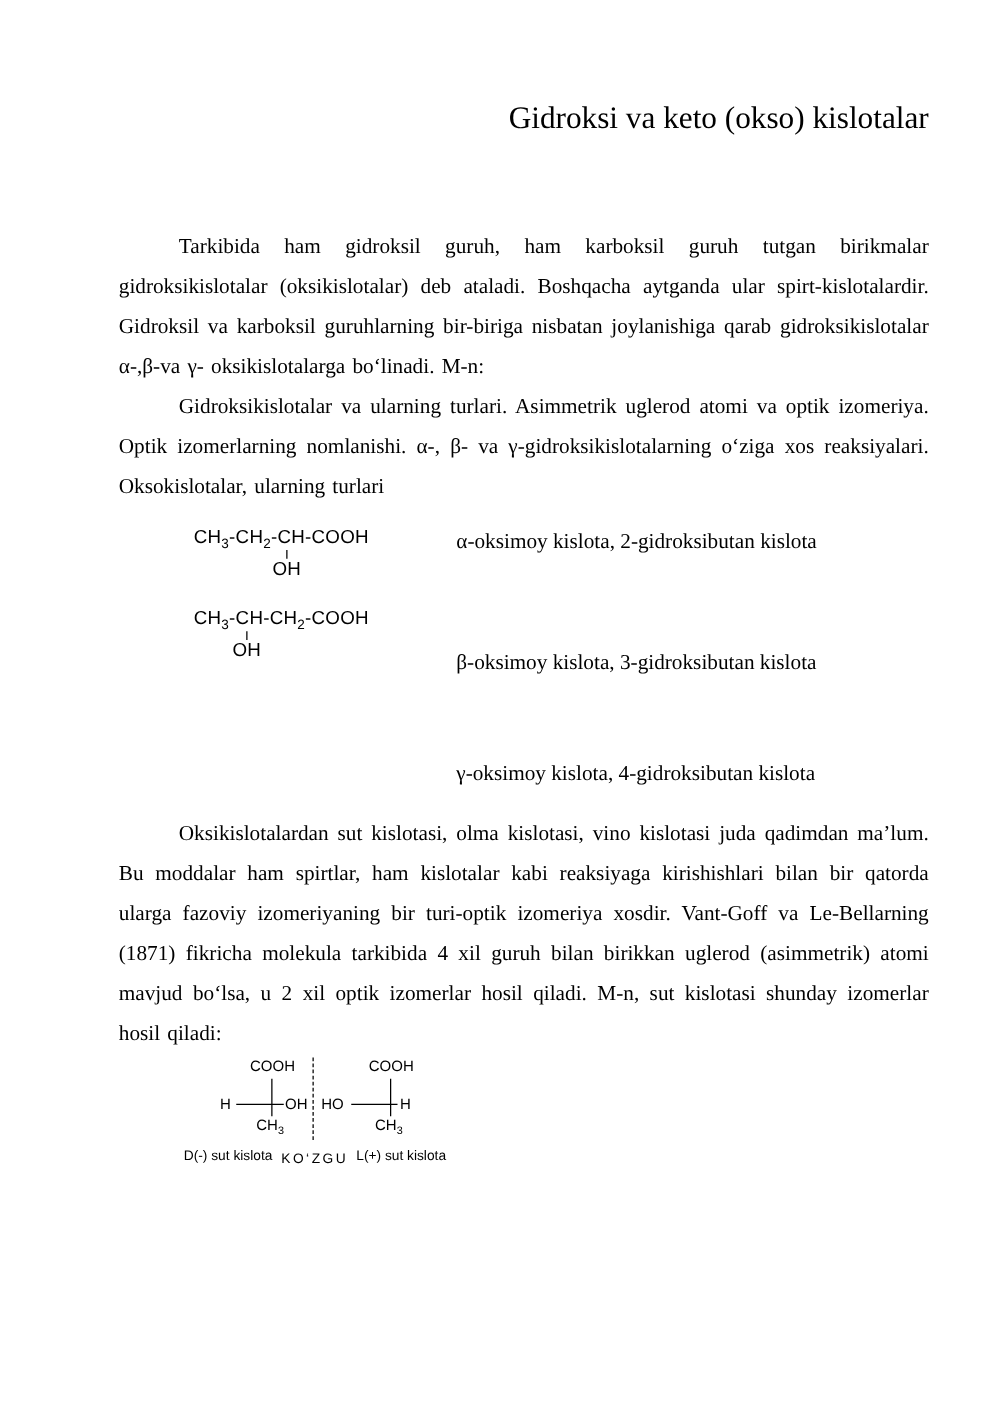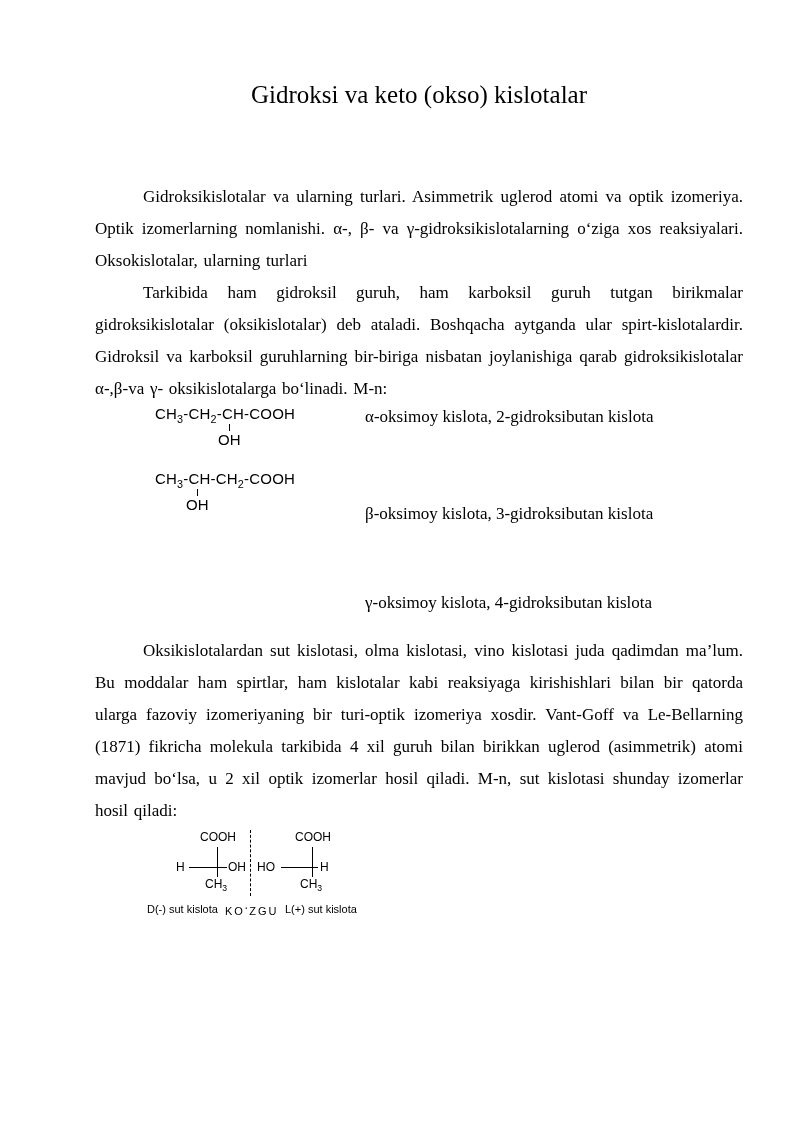--- a/index.html
+++ b/index.html
@@ -10,33 +10,33 @@
     font-family: "Liberation Serif", serif;
     color: #000;
   }
   .page {
     position: absolute; inset: 0;
     padding: 78px 57px 0 95px;
     background: #fff;
   }
   .title {
     font-size: 25px; font-weight: 400;
-    text-align: center; line-height: 33px;
+    text-align: right; line-height: 33px;
     margin-bottom: 70px;
   }
   p.body {
     font-size: 17px; line-height: 32px;
     text-align: justify; text-indent: 48px;
     word-spacing: 1.5px;
   }
   p.indent-lg { text-indent: 64px; }
   p.closing { margin-top: 13px; }
 
   
-  .formula-section { position: relative; height: 230px; }
+  .formula-section { position: relative; height: 230px; margin-top: 16px; }
   .chem {
     position: absolute;
     font-family: "Liberation Sans", sans-serif;
     font-size: 15px; letter-spacing: 0.2px; line-height: 17px;
   }
   .chem sub { font-size: 0.72em; }
   .bond { position: absolute; width: 1px; height: 7px; background: #000; }
   .flabel { position: absolute; left: 270px; font-size: 17px; line-height: 20px; }
   .f1-main { left: 60px;  top: 0; }
   .f1-bond { left: 134px; top: 19px; }
@@ -86,23 +86,23 @@
   .ch3-r  { left: 205px; top: 50px; }
   .cap-r  { left: 190px; top: 76px; }
 </style>
 </head>
 <body>
 
 <div class="page">
 
   <h1 class="title">Gidroksi va keto (okso) kislotalar</h1>
 
+  <p class="body">Tarkibida ham gidroksil guruh, ham karboksil guruh tutgan birikmalar gidroksikislotalar (oksikislotalar) deb ataladi. Boshqacha aytganda ular spirt-kislotalardir. Gidroksil va karboksil guruhlarning bir-biriga nisbatan joylanishiga qarab gidroksikislotalar α-,β-va γ- oksikislotalarga bo‘linadi. M-n:</p>
+
   <p class="body">Gidroksikislotalar va ularning turlari. Asimmetrik uglerod atomi va optik izomeriya. Optik izomerlarning nomlanishi. α-, β- va γ-gidroksikislotalarning o‘ziga xos reaksiyalari. Oksokislotalar, ularning turlari</p>
-
-  <p class="body">Tarkibida ham gidroksil guruh, ham karboksil guruh tutgan birikmalar gidroksikislotalar (oksikislotalar) deb ataladi. Boshqacha aytganda ular spirt-kislotalardir. Gidroksil va karboksil guruhlarning bir-biriga nisbatan joylanishiga qarab gidroksikislotalar α-,β-va γ- oksikislotalarga bo‘linadi. M-n:</p>
 
   <div class="formula-section">
     <div class="chem f1-main">CH<sub>3</sub>-CH<sub>2</sub>-CH-COOH</div>
     <div class="bond f1-bond"></div>
     <div class="chem f1-oh">OH</div>
     <div class="flabel l1">α-oksimoy kislota, 2-gidroksibutan kislota</div>
 
     <div class="chem f2-main">CH<sub>3</sub>-CH-CH<sub>2</sub>-COOH</div>
     <div class="bond f2-bond"></div>
     <div class="chem f2-oh">OH</div>

